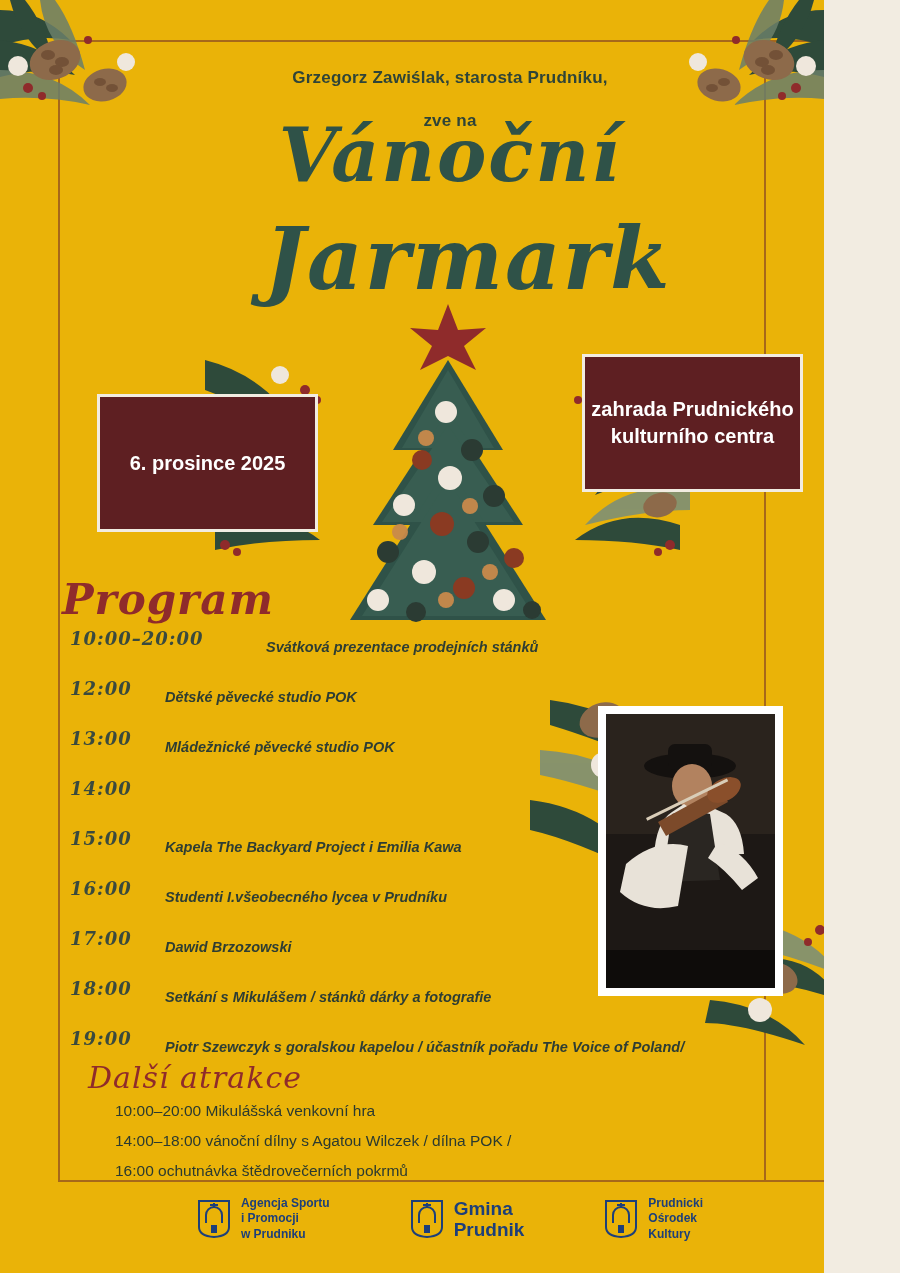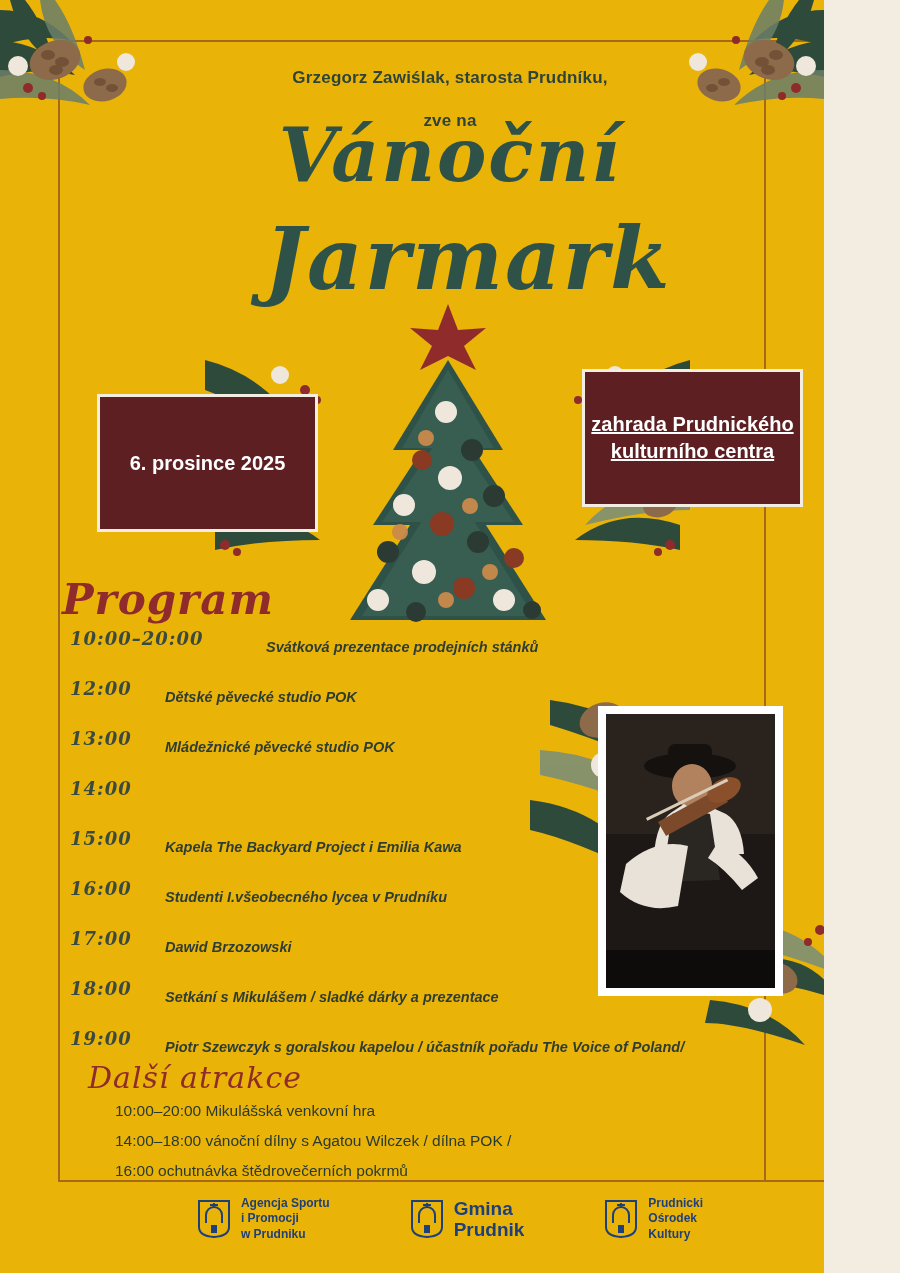--- a/index.html
+++ b/index.html
@@ -52,21 +52,21 @@
   .infobox {
     position: absolute;
     background: #5e1f22;
     color: #fff;
     display: flex; align-items: center; justify-content: center;
     text-align: center;
     font-size: 20px; font-weight: bold; line-height: 1.35;
     box-shadow: 0 0 0 3px #f2ece1;
   }
   .infobox.left  { left: 100px; top: 397px; width: 215px; height: 132px; }
-  .infobox.right { left: 585px; top: 372px; width: 215px; height: 132px; text-decoration: underline; }
+  .infobox.right { left: 585px; top: 357px; width: 215px; height: 132px; }
 
   
   .program-title {
     position: absolute; left: 62px; top: 575px;
     font-family: "DejaVu Serif", serif; font-style: italic; font-weight: bold;
     font-size: 42px; color: #8f2b2b;
     letter-spacing: 1px;
   }
   .prog-list { position: absolute; left: 70px; top: 628px; width: 640px; }
   .prog-row { position: relative; height: 50px; }
@@ -320,21 +320,21 @@
     <div class="prog-row r5">
       <span class="prog-time">16:00</span>
       <span class="prog-desc">Studenti I.všeobecného lycea v Prudníku</span>
     </div>
     <div class="prog-row r6">
       <span class="prog-time">17:00</span>
       <span class="prog-desc">Dawid Brzozowski</span>
     </div>
     <div class="prog-row r7">
       <span class="prog-time">18:00</span>
-      <span class="prog-desc">Setkání s Mikulášem / sladké dárky a prezentace</span>
+      <span class="prog-desc">Setkání s Mikulášem / stánků dárky a fotografie</span>
     </div>
     <div class="prog-row r8">
       <span class="prog-time">19:00</span>
       <span class="prog-desc">Piotr Szewczyk s goralskou kapelou / účastník pořadu The Voice of Poland/</span>
     </div>
   </div>
 
   <div style="position:absolute;left:520px;top:660px;width:330px;height:390px;">
     <svg viewBox="0 0 330 390" width="330" height="390">
       <g fill="#2e4a3a">

